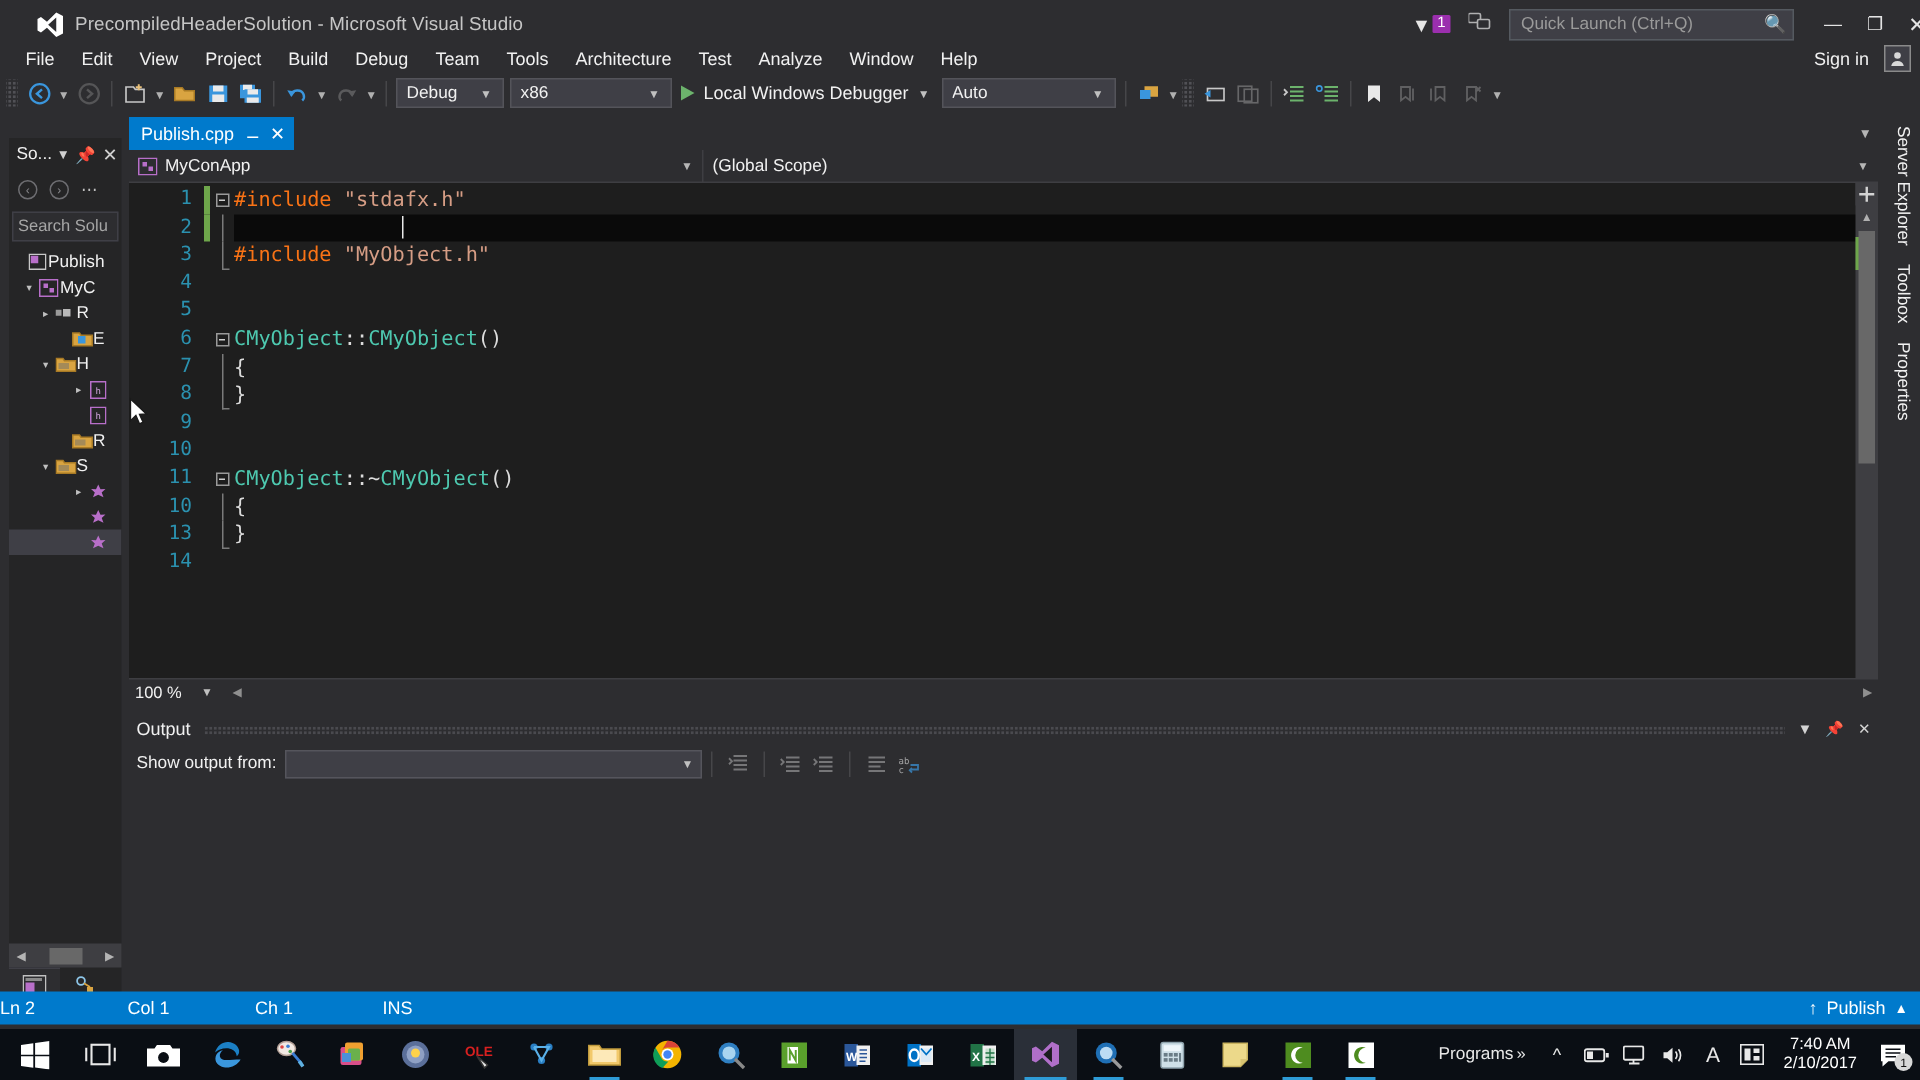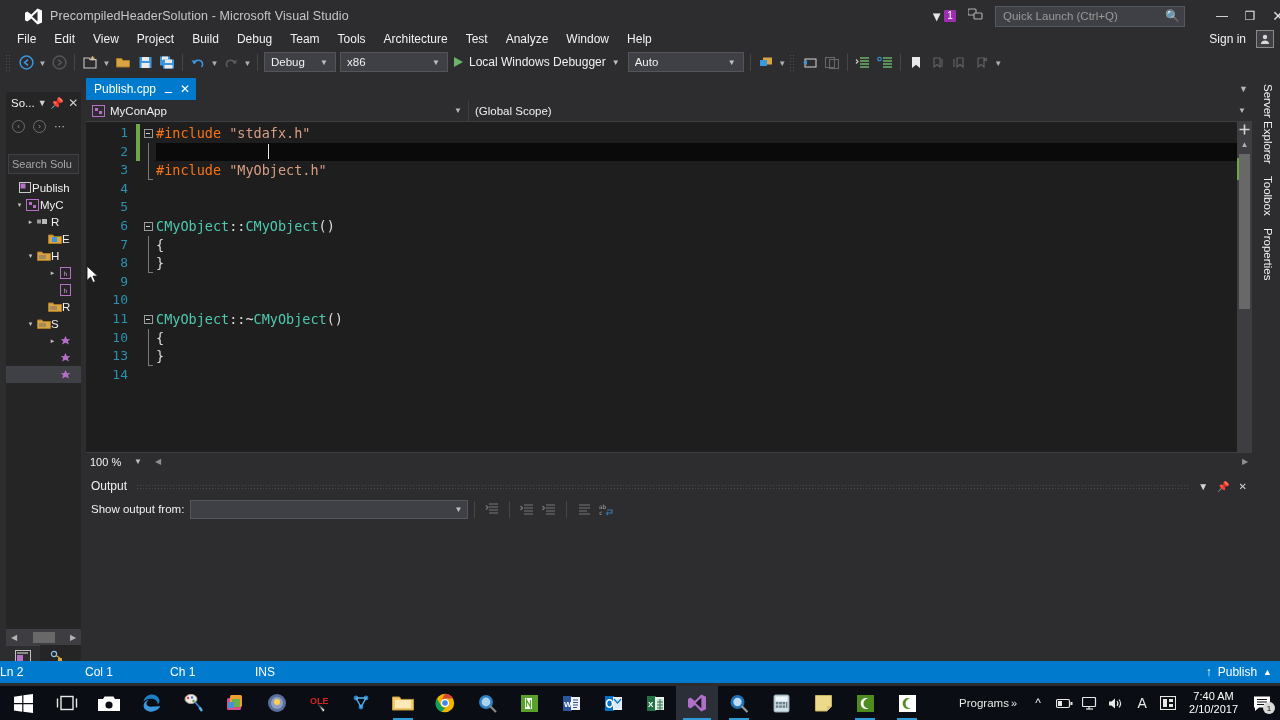--- a/index.html
+++ b/index.html
@@ -25,21 +25,21 @@
   .tb-right { margin-left:auto; display:flex; align-items:center; height:32px; padding-right:4px; }
   .notif-flag { display:flex; align-items:center; margin-right:12px; }
   .flag-glyph { color:#e6e6e6; font-size:13px; line-height:1; }
   .flag-badge {
     background:#9b2fae; color:#fff; font-size:10px; line-height:12px;
     padding:0 3px; margin-left:1px; border-radius:1px; min-width:12px; text-align:center;
   }
   .feedback-icon { margin-right:12px; opacity:.85; }
   .qlaunch {
     width:190px; height:21px; background:#3f3f46; border:1px solid #555a60;
-    display:flex; align-items:center; padding:0 4px 0 7px; margin-right:23px;
+    display:flex; align-items:center; padding:0 4px 0 7px; margin-right:12px;
   }
   .qlaunch .ph { color:#9a9a9a; font-size:11.5px; flex:1; }
   .qlaunch .mag { color:#c9c9c9; font-size:12px; }
   .wbtn { width:28px; height:24px; display:flex; align-items:center; justify-content:center;
           color:#e4e4e4; font-size:12px; }
   .wbtn.close { font-size:14px; }
 
   
   .menubar {
     position:absolute; top:28px; left:0; width:1280px; height:22px;
@@ -87,21 +87,21 @@
   }
   .se-head { height:22px; display:flex; align-items:center; padding-left:5px; }
   .se-title { font-size:11.5px; color:#f1f1f1; }
   .se-head .hicon { color:#d0d0d0; font-size:9px; margin-left:3px; }
   .se-head .pin { color:#d0d0d0; font-size:11px; margin-left:4px; }
   .se-head .x { color:#d0d0d0; font-size:12px; margin-left:4px; }
   .se-tools { height:24px; display:flex; align-items:center; padding-left:6px; gap:8px; }
   .circ { width:13px;height:13px;border-radius:50%;border:1px solid #6e6e72; color:#8d8d91;
           font-size:8px; display:flex; align-items:center; justify-content:center; }
   .se-search {
-    height:20px; margin:16px 2px 0 2px; background:#2d2d30; border:1px solid #3f3f46;
+    height:20px; margin:3px 2px 0 2px; background:#2d2d30; border:1px solid #3f3f46;
     display:flex; align-items:center; padding-left:3px;
   }
   .se-search .sph { color:#a6a6a6; font-size:11px; white-space:nowrap; overflow:hidden; }
   .se-tree { flex:1; overflow:hidden; padding-top:5px; position:relative; }
   .trow { height:17px; display:flex; align-items:center; white-space:nowrap; overflow:hidden;
           font-size:11.5px; color:#f1f1f1; }
   .trow.sel { background:#3f3f46; }
   .tw { width:11px; display:flex; align-items:center; justify-content:center;
         color:#c0c0c0; font-size:7px; flex:none; }
   .ticon { width:15px; display:flex; align-items:center; justify-content:center; flex:none; }

